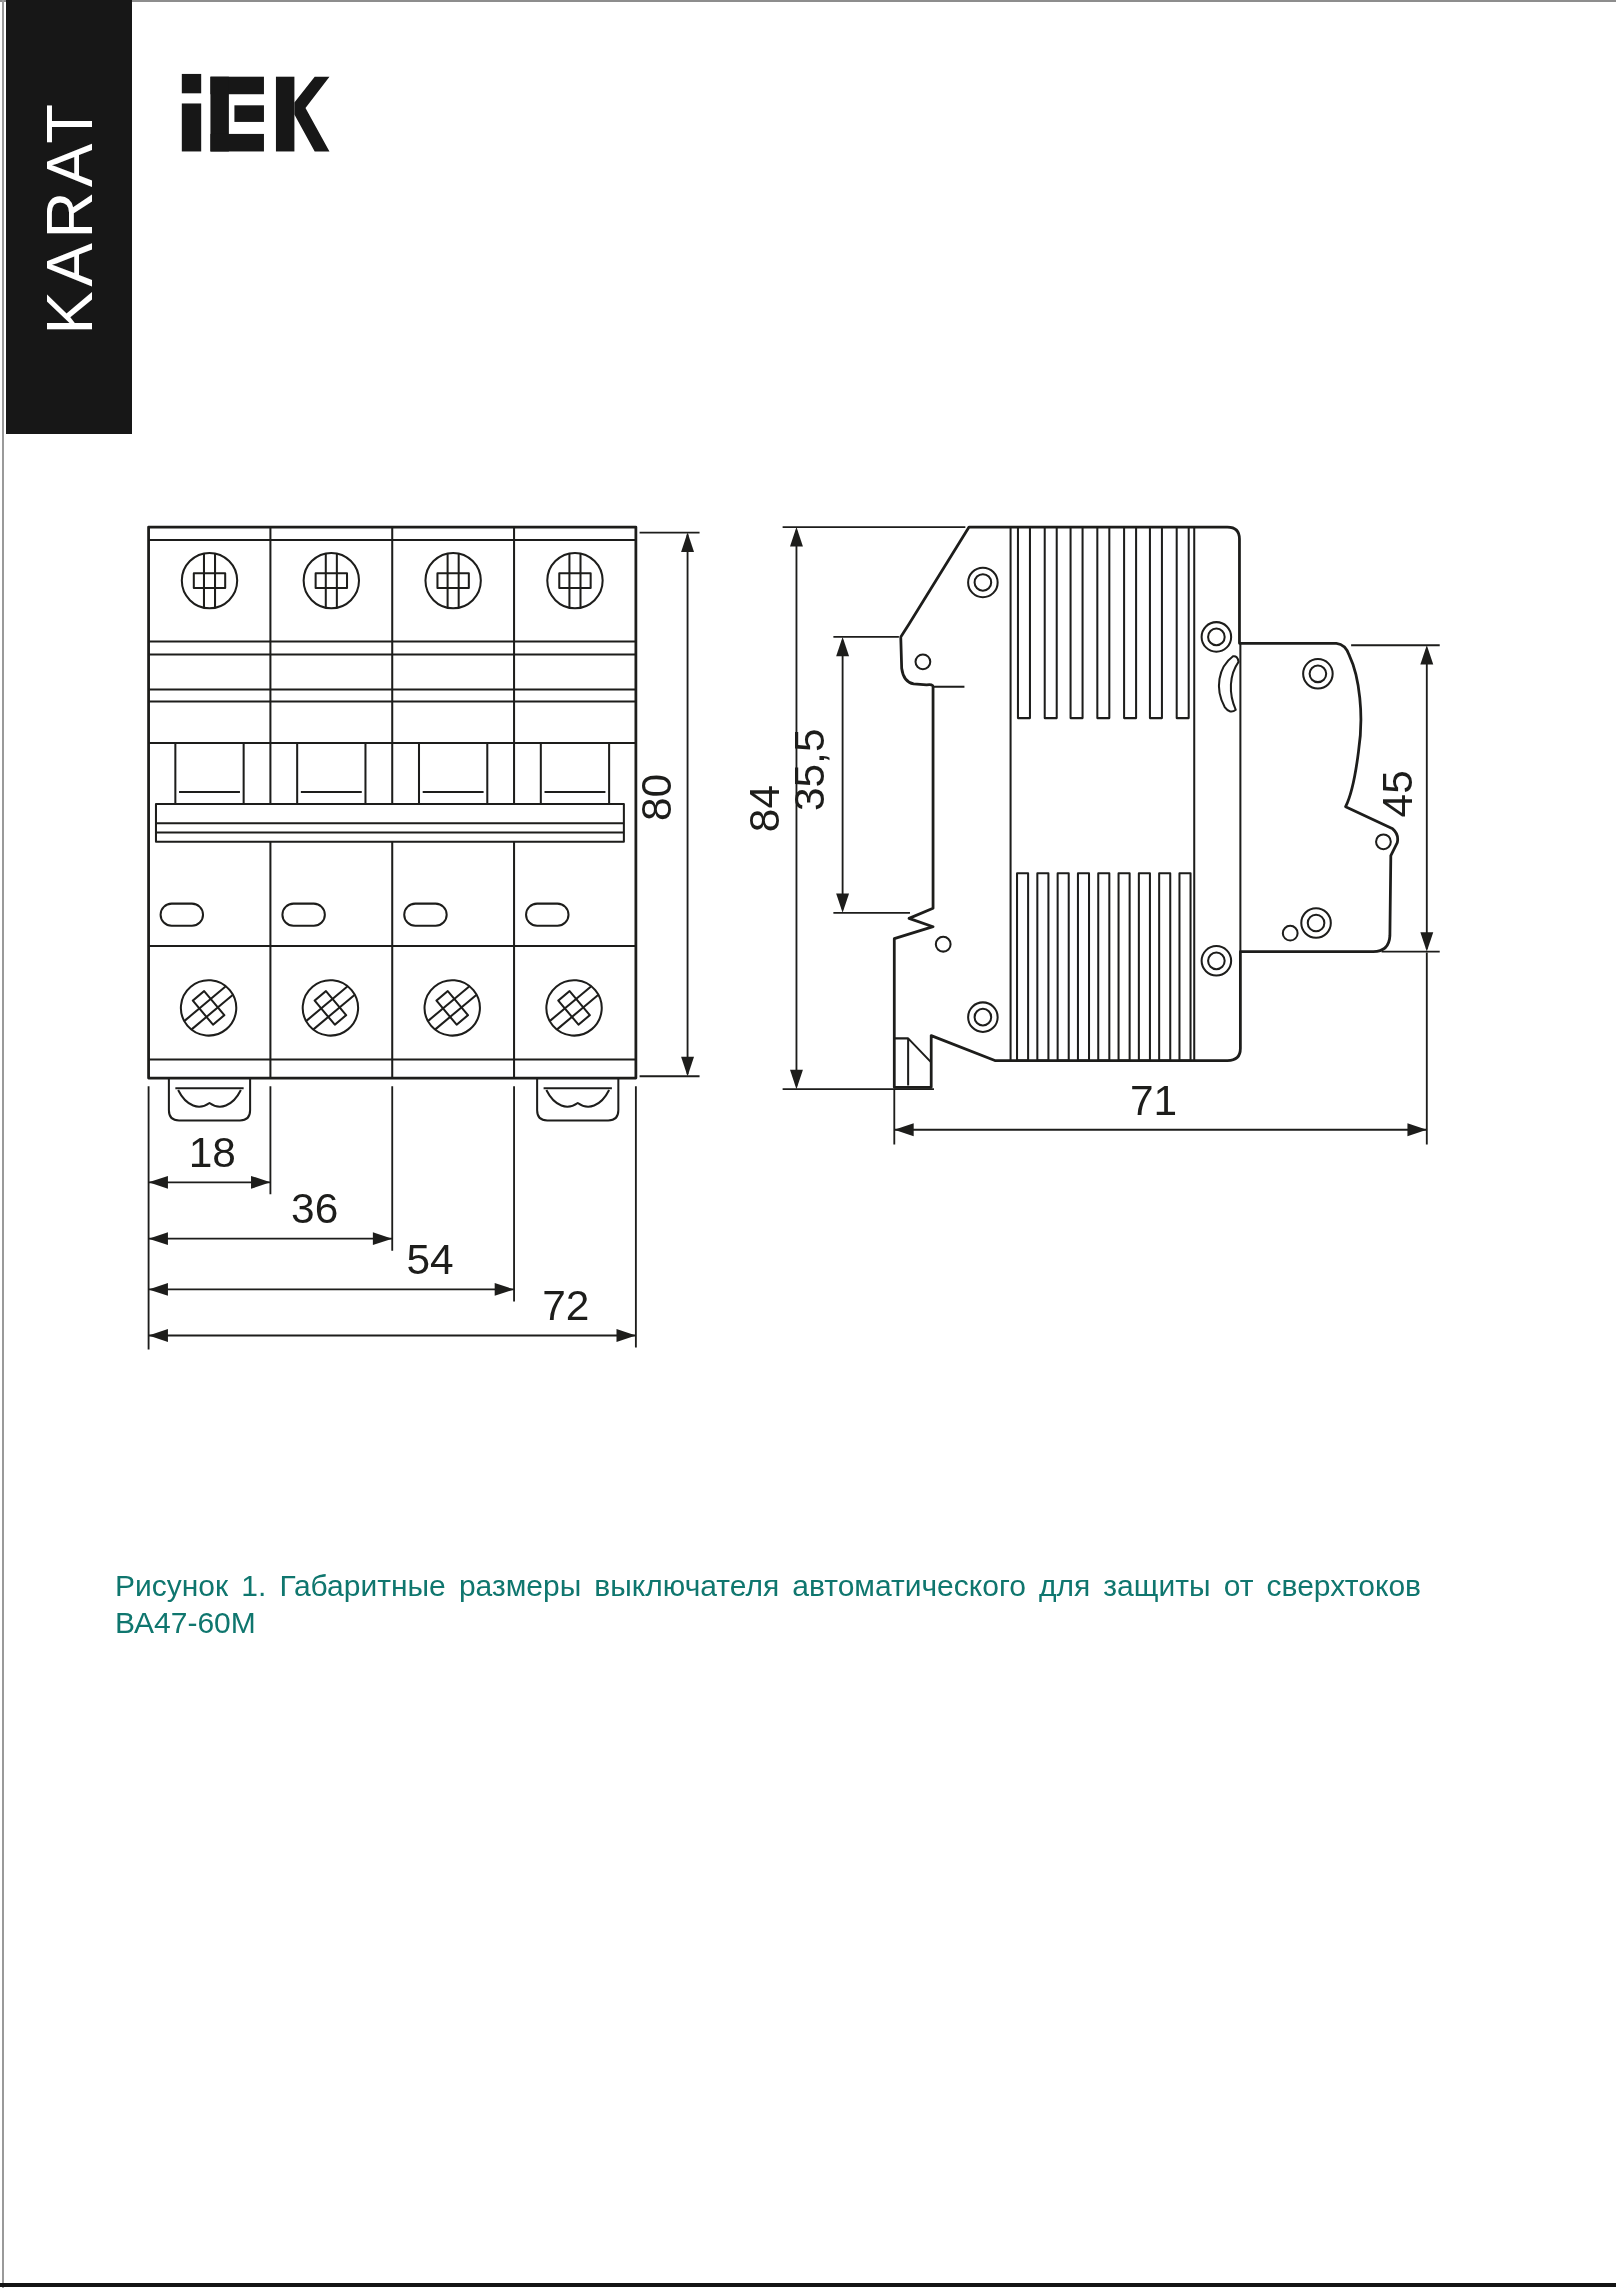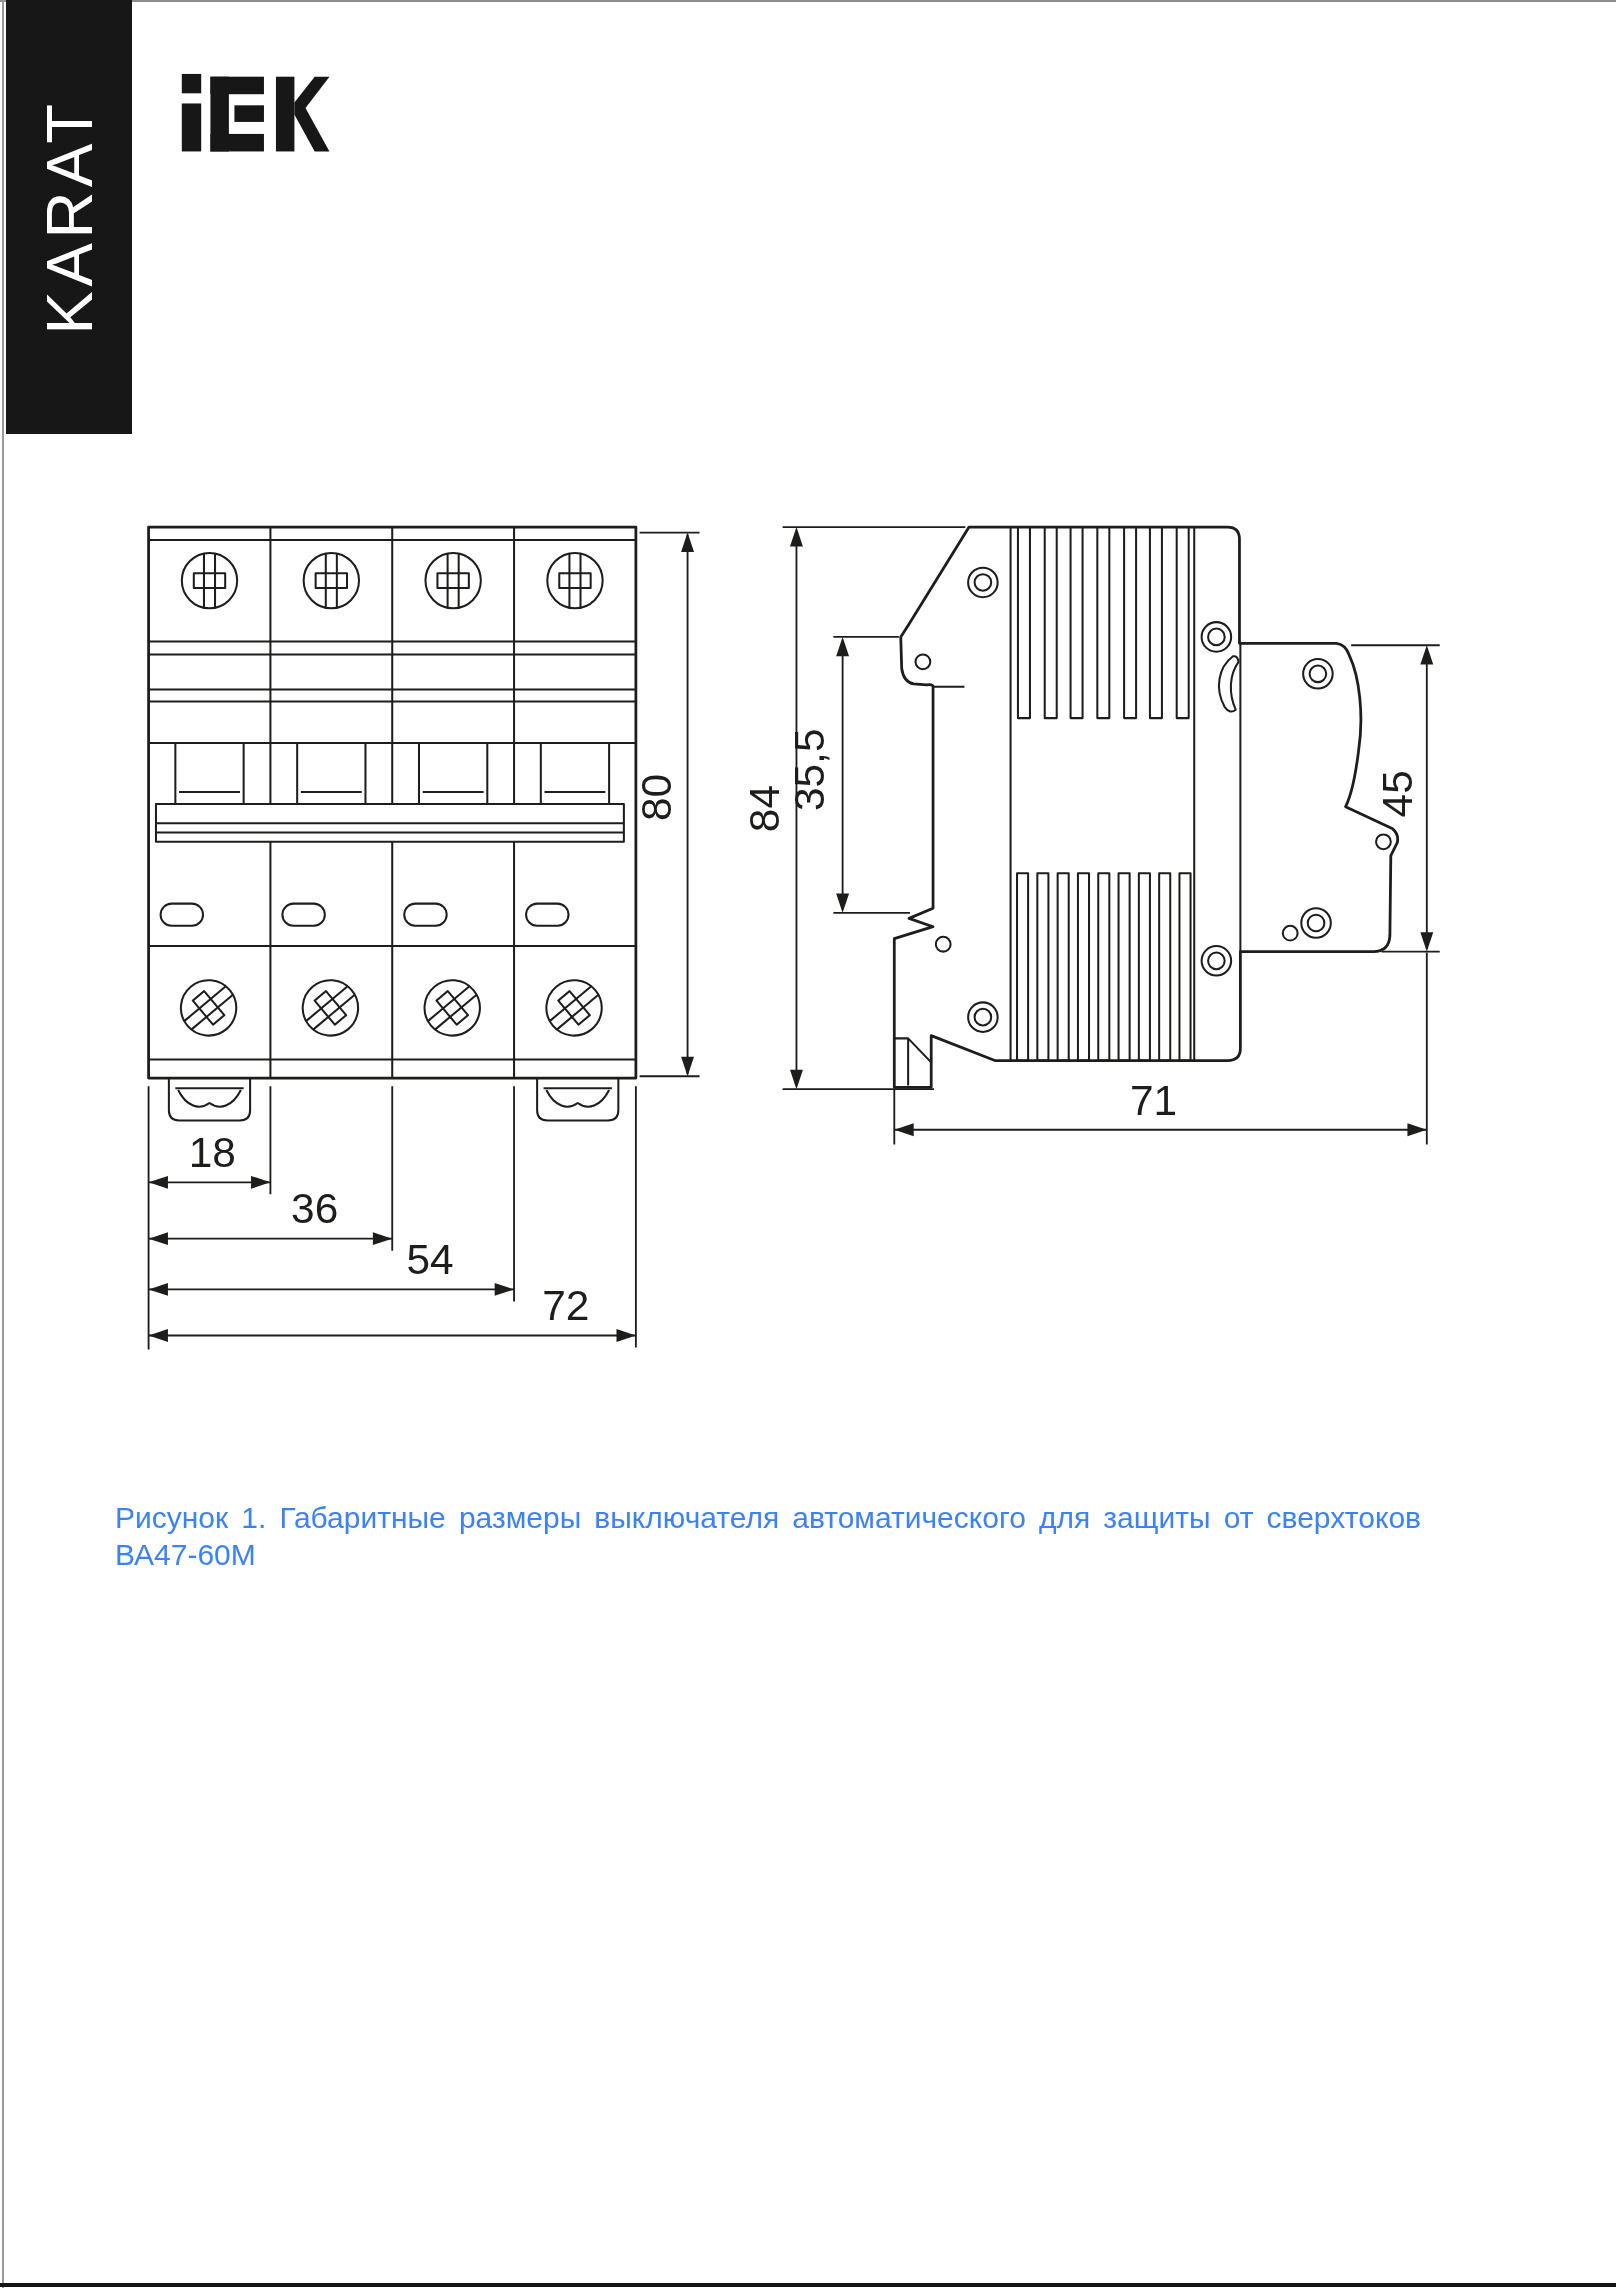--- a/index.html
+++ b/index.html
@@ -18,24 +18,24 @@
     background:#171717;
   }
   .banner-text{
     position:absolute;left:50%;top:50%;
     transform:translate(-50%,-50%) rotate(-90deg);
     white-space:nowrap;
     color:#ffffff;font-size:65px;letter-spacing:4.6px;font-weight:400;
   }
   .drawing-svg{position:absolute;left:0;top:0;}
   .caption{
-    position:absolute;left:115px;top:1499px;width:1306px;
+    position:absolute;left:115px;top:1567px;width:1306px;
     font-size:30px;line-height:37px;
     text-align:justify;text-align-last:justify;
-    color:#3b82f6;
+    color:#0f766e;
   }
   
   .ln{fill:none;stroke:#1d1d1b;stroke-width:2.2;stroke-linejoin:round;stroke-linecap:butt;}
   .ln-thick{fill:none;stroke:#1d1d1b;stroke-width:3;stroke-linejoin:round;}
   .dim{fill:none;stroke:#1d1d1b;stroke-width:2;}
   .arr{fill:#1d1d1b;stroke:none;}
   .dim-text{fill:#1d1d1b;font-family:"Liberation Sans",sans-serif;font-size:46px;}
   .logo{fill:#171717;stroke:none;}
 </style>
 </head>

